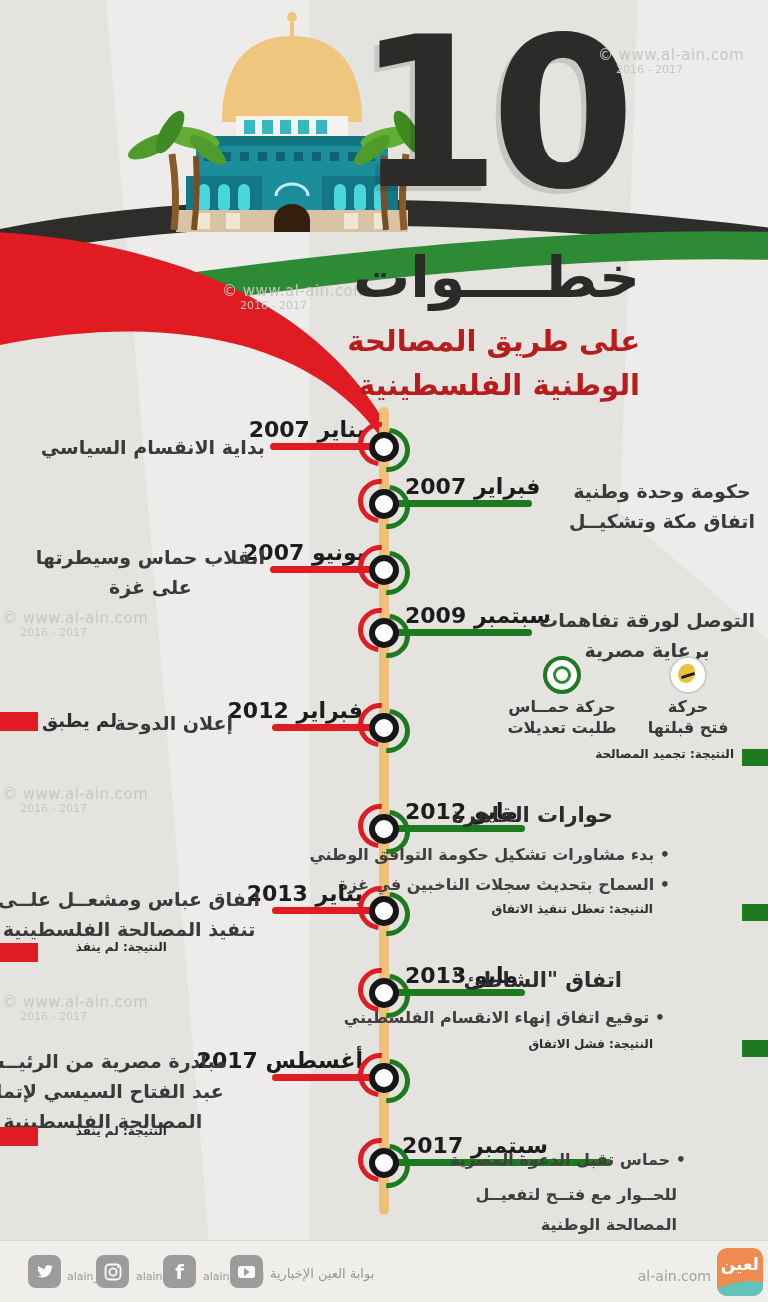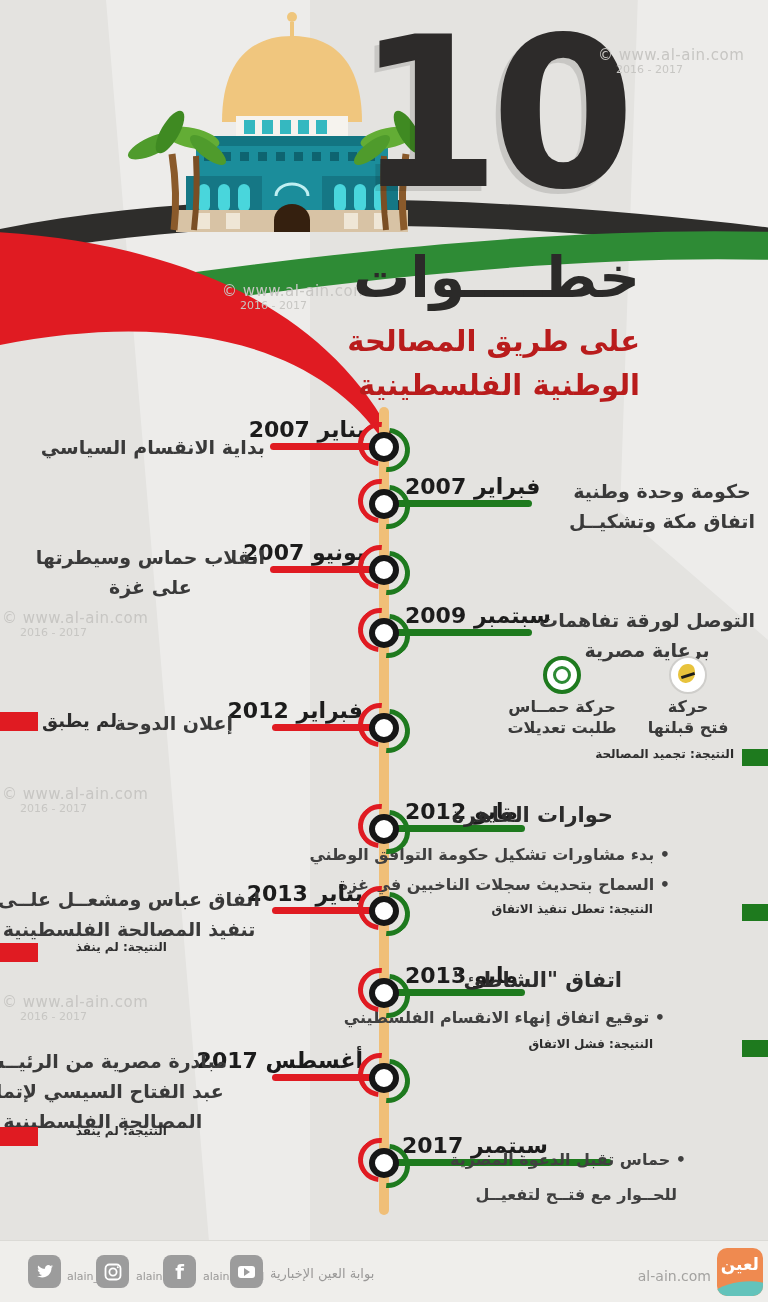--- a/index.html
+++ b/index.html
@@ -292,20 +292,21 @@
   <div class="node" style="top:1055px;">
     <span class="arc arc-red"></span>
     <span class="arc arc-green"></span>
     <span class="core"></span>
   </div>
 
   <div class="connector c-green" style="left:384px; top:1159px; width:228px;"></div>
   <div class="date" style="left:402px; top:1133px;">سبتمبر 2017</div>
   <div class="bullet" style="right:82px; top:1150px;">حماس تقبل الدعوة المصرية</div>
   <div class="bullet-cont" style="right:91px; top:1180px;">للحــوار مع فتــح لتفعيــل</div>
+  <div class="bullet-cont" style="right:91px; top:1210px;">المصالحة الوطنية</div>
   <div class="node" style="top:1140px;">
     <span class="arc arc-red"></span>
     <span class="arc arc-green"></span>
     <span class="core"></span>
   </div>
 
   <div class="footer">
     <div class="sic" style="left:28px;">
       <svg width="18" height="15" viewBox="0 0 20 16" fill="#fff">
         <path d="M19 2.3c-.7.3-1.4.5-2.1.6A3.7 3.7 0 0 0 18.5.9c-.7.4-1.5.7-2.3.9A3.6 3.6 0 0 0 10 4.2c0 .3 0 .6.1.8A10.3 10.3 0 0 1 2.6 1.2 3.6 3.6 0 0 0 3.7 6 3.6 3.6 0 0 1 2 5.6v.1c0 1.7 1.2 3.2 2.9 3.5a3.7 3.7 0 0 1-1.6.1 3.6 3.6 0 0 0 3.4 2.5A7.3 7.3 0 0 1 1.3 13 10.3 10.3 0 0 0 6.9 14.6c6.7 0 10.3-5.5 10.3-10.3v-.5c.7-.5 1.3-1.1 1.8-1.8z"></path>

